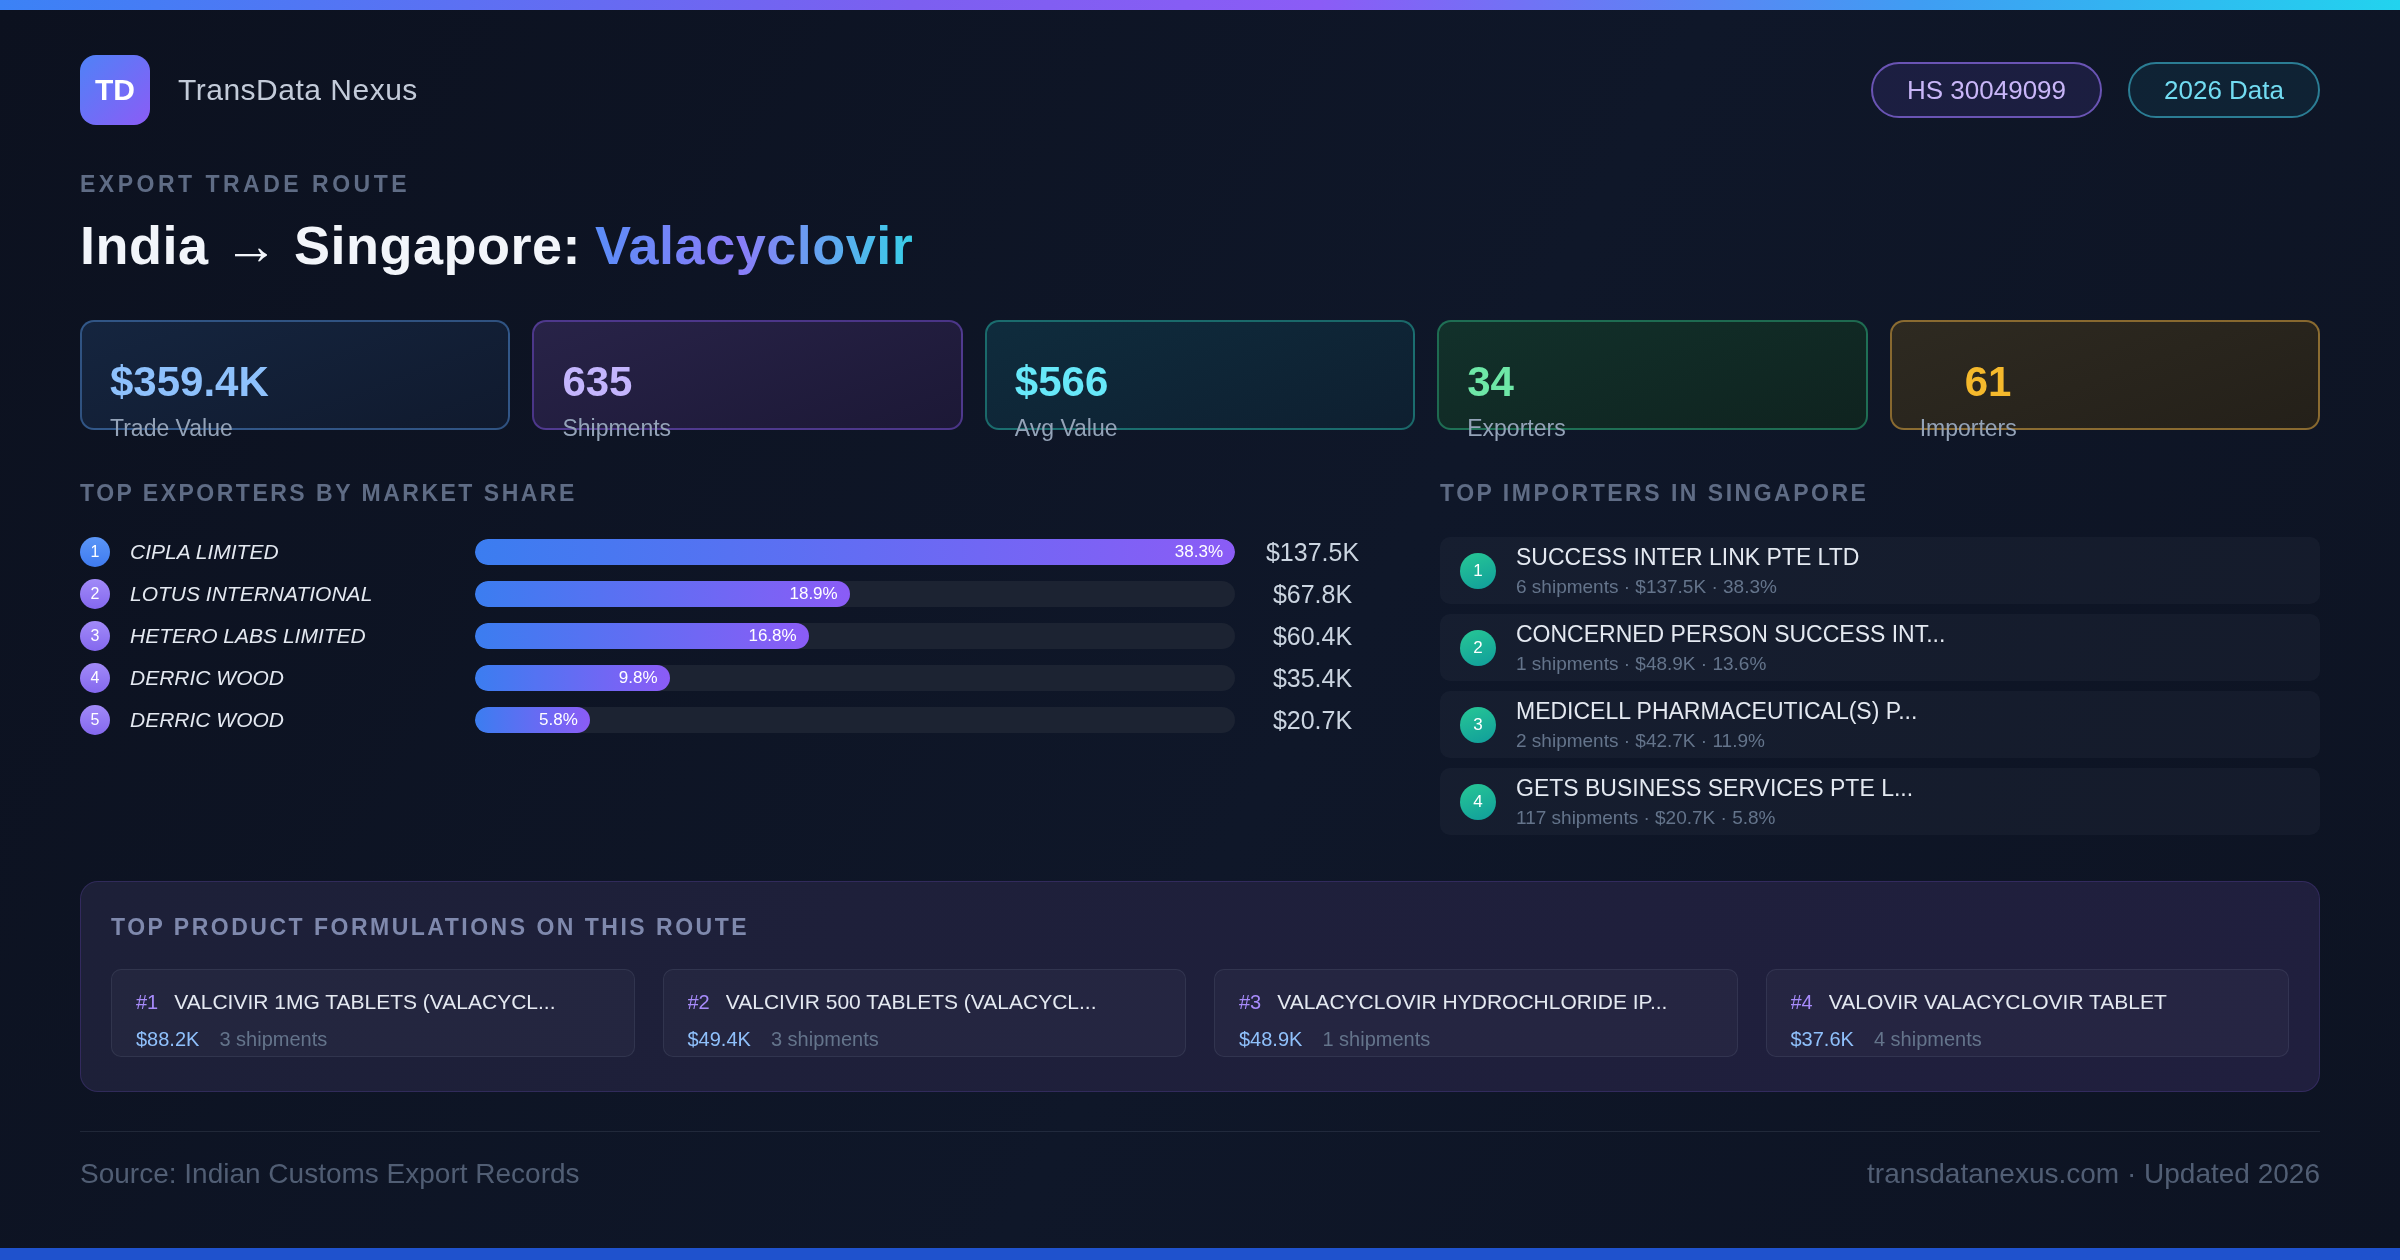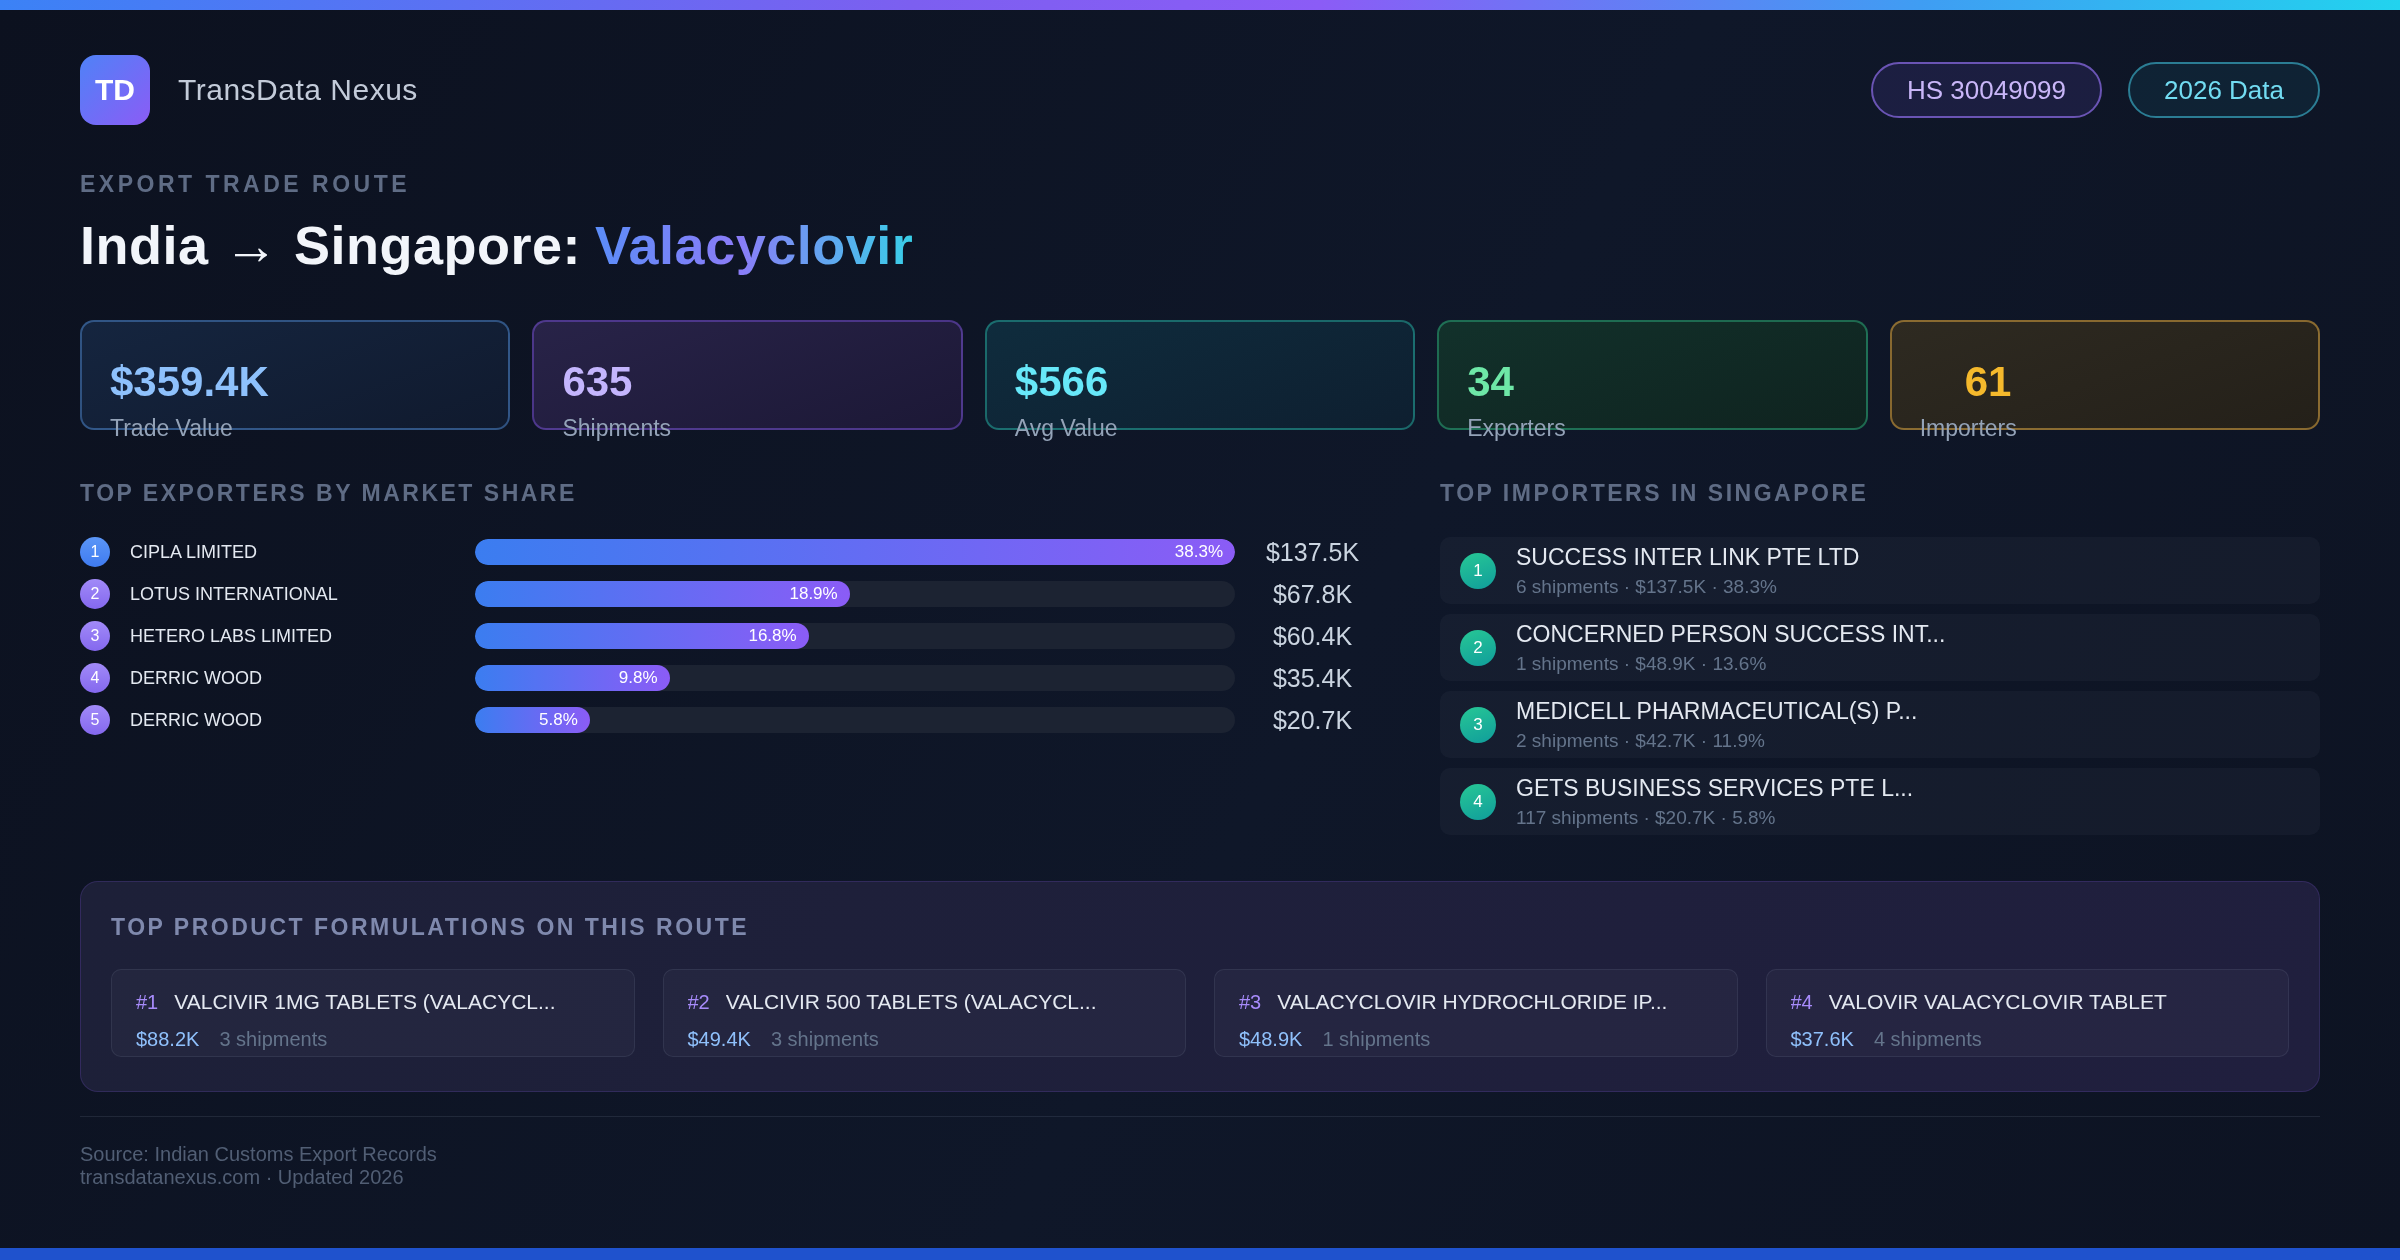--- a/index.html
+++ b/index.html
@@ -61,21 +61,21 @@
   .col-right { flex:1; }
   .section-title { font-size:23px; letter-spacing:2.5px; color:#5f6c85; font-weight:600; }
 
   
   .exp-list { margin-top:30px; display:flex; flex-direction:column; gap:12px; }
   .exp-row { display:grid; grid-template-columns:30px 325px 1fr 115px; align-items:center; column-gap:20px; height:30px; }
   .rank { width:30px; height:30px; border-radius:50%; color:#fff; font-size:16px;
     display:flex; align-items:center; justify-content:center; flex:none; }
   .r-blue { background:linear-gradient(180deg,#5b96f7,#3f7bf0); }
   .r-purple { background:linear-gradient(180deg,#a18af8,#8468ee); }
-  .exp-name { font-size:18px; color:#e4e9f1; white-space:nowrap; overflow:hidden; }
+  .exp-name { font-size:21px; color:#e4e9f1; white-space:nowrap; overflow:hidden;font-style:italic; }
   .bar-track { height:26px; background:#1c2332; border-radius:13px; position:relative; overflow:hidden; }
   .bar-fill { height:100%; border-radius:13px; background:linear-gradient(90deg,#3b7df0,#8b5cf6); position:relative; }
   .bar-pct { position:absolute; right:12px; top:50%; transform:translateY(-50%); font-size:17px; color:#fff; white-space:nowrap; }
   .exp-value { font-size:25px; color:#cbd5e1; text-align:center; white-space:nowrap; }
 
   
   .imp-list { margin-top:30px; display:flex; flex-direction:column; gap:10px; }
   .imp-card { background:rgba(148,163,184,.055); border-radius:10px; padding:12px 20px;
     display:flex; align-items:center; gap:20px; height:67px; }
   .imp-rank { width:36px; height:36px; border-radius:50%; flex:none;
@@ -92,22 +92,22 @@
   .prod-card { background:rgba(148,163,184,.05); border:1px solid rgba(148,163,184,.13);
     border-radius:10px; padding:20px 24px; height:88px; }
   .prod-line1 { display:flex; gap:16px; align-items:baseline; white-space:nowrap; overflow:hidden; }
   .prod-rank { color:#a78bfa; font-size:20px; flex:none; }
   .prod-name { color:#e4e9f1; font-size:21px; overflow:hidden; }
   .prod-line2 { margin-top:14px; display:flex; gap:20px; white-space:nowrap; }
   .prod-value { color:#8fc0fb; font-size:20px; }
   .prod-ship { color:#64748b; font-size:20px; }
 
   
-  .footer { margin-top:24px; border-top:1px solid rgba(148,163,184,.14); padding-top:26px;
-    display:flex; justify-content:space-between; font-size:20px; color:#515e74;flex-direction:column; }
+  .footer { margin-top:39px; border-top:1px solid rgba(148,163,184,.14); padding-top:26px;
+    display:flex; justify-content:space-between; font-size:28px; color:#515e74; }
 </style>
 </head>
 <body>
 
 <div class="top-strip"></div>
 
 <div class="container">
 
   <div class="header">
     <div class="brand">

